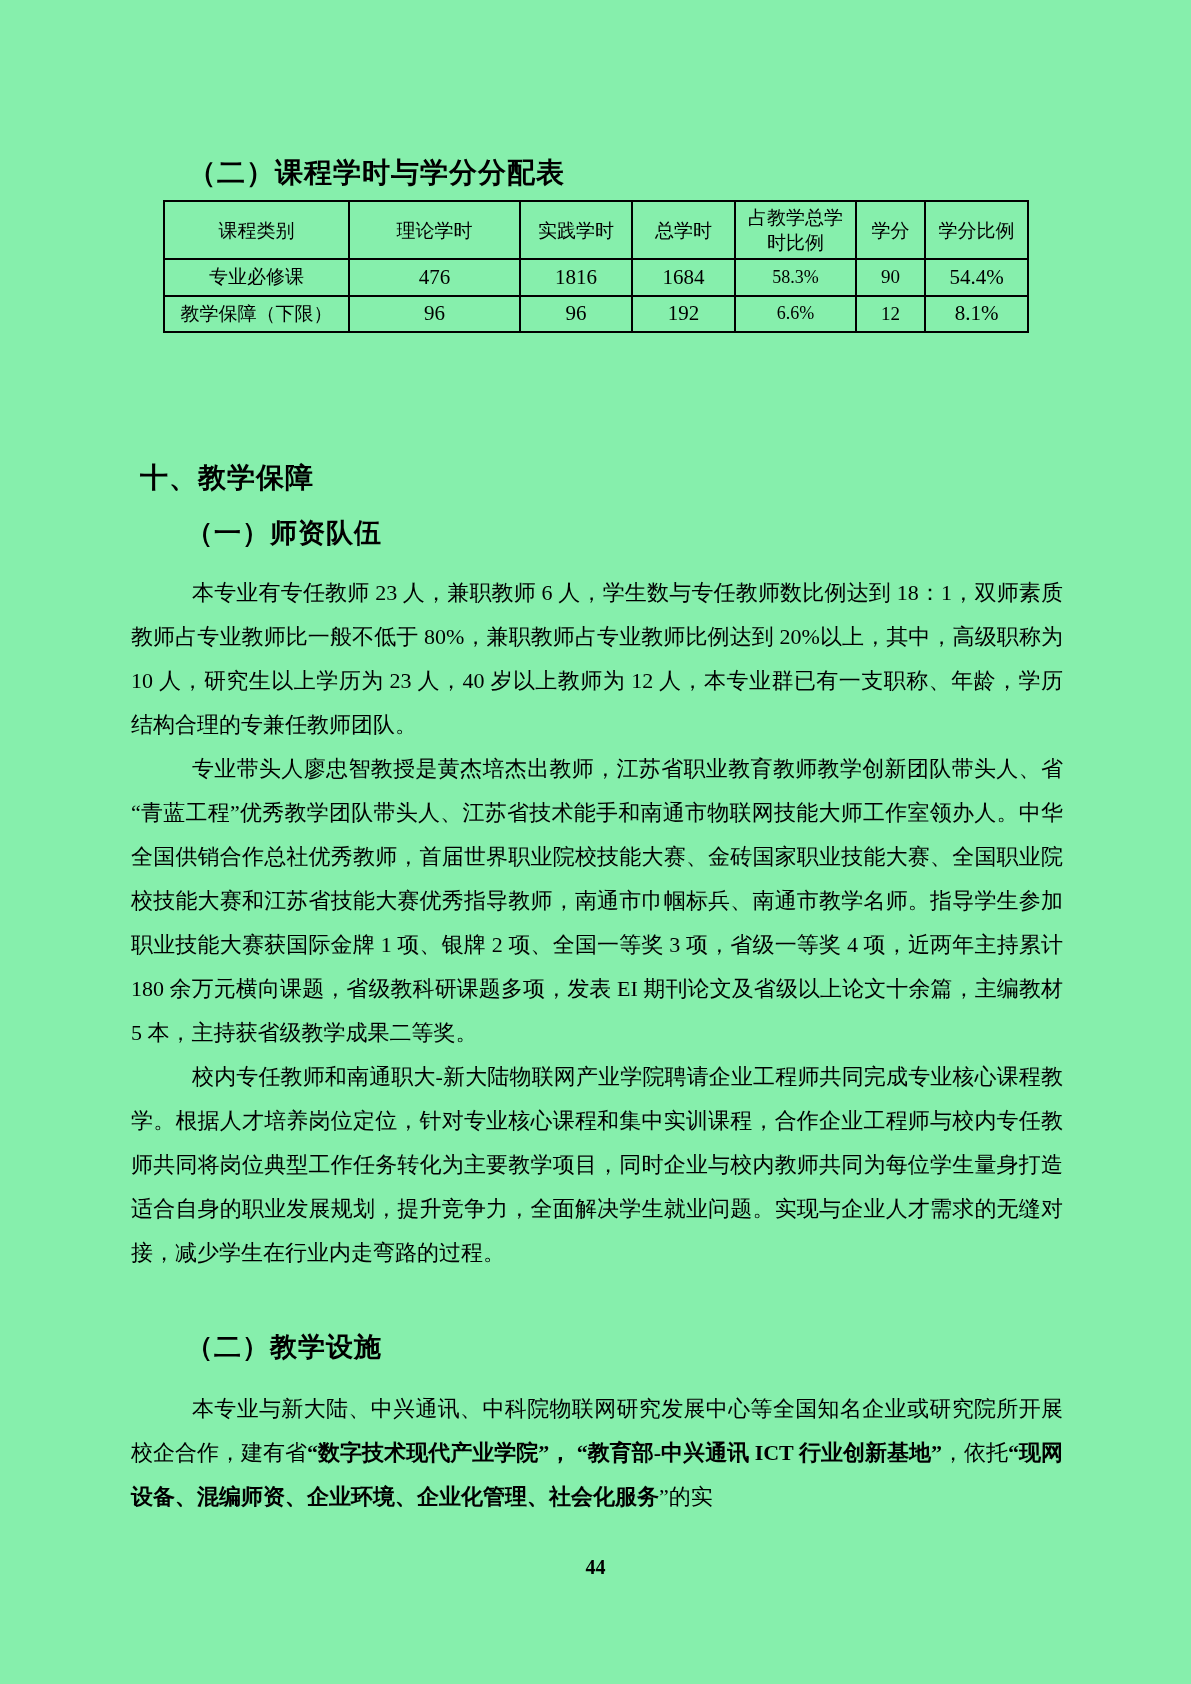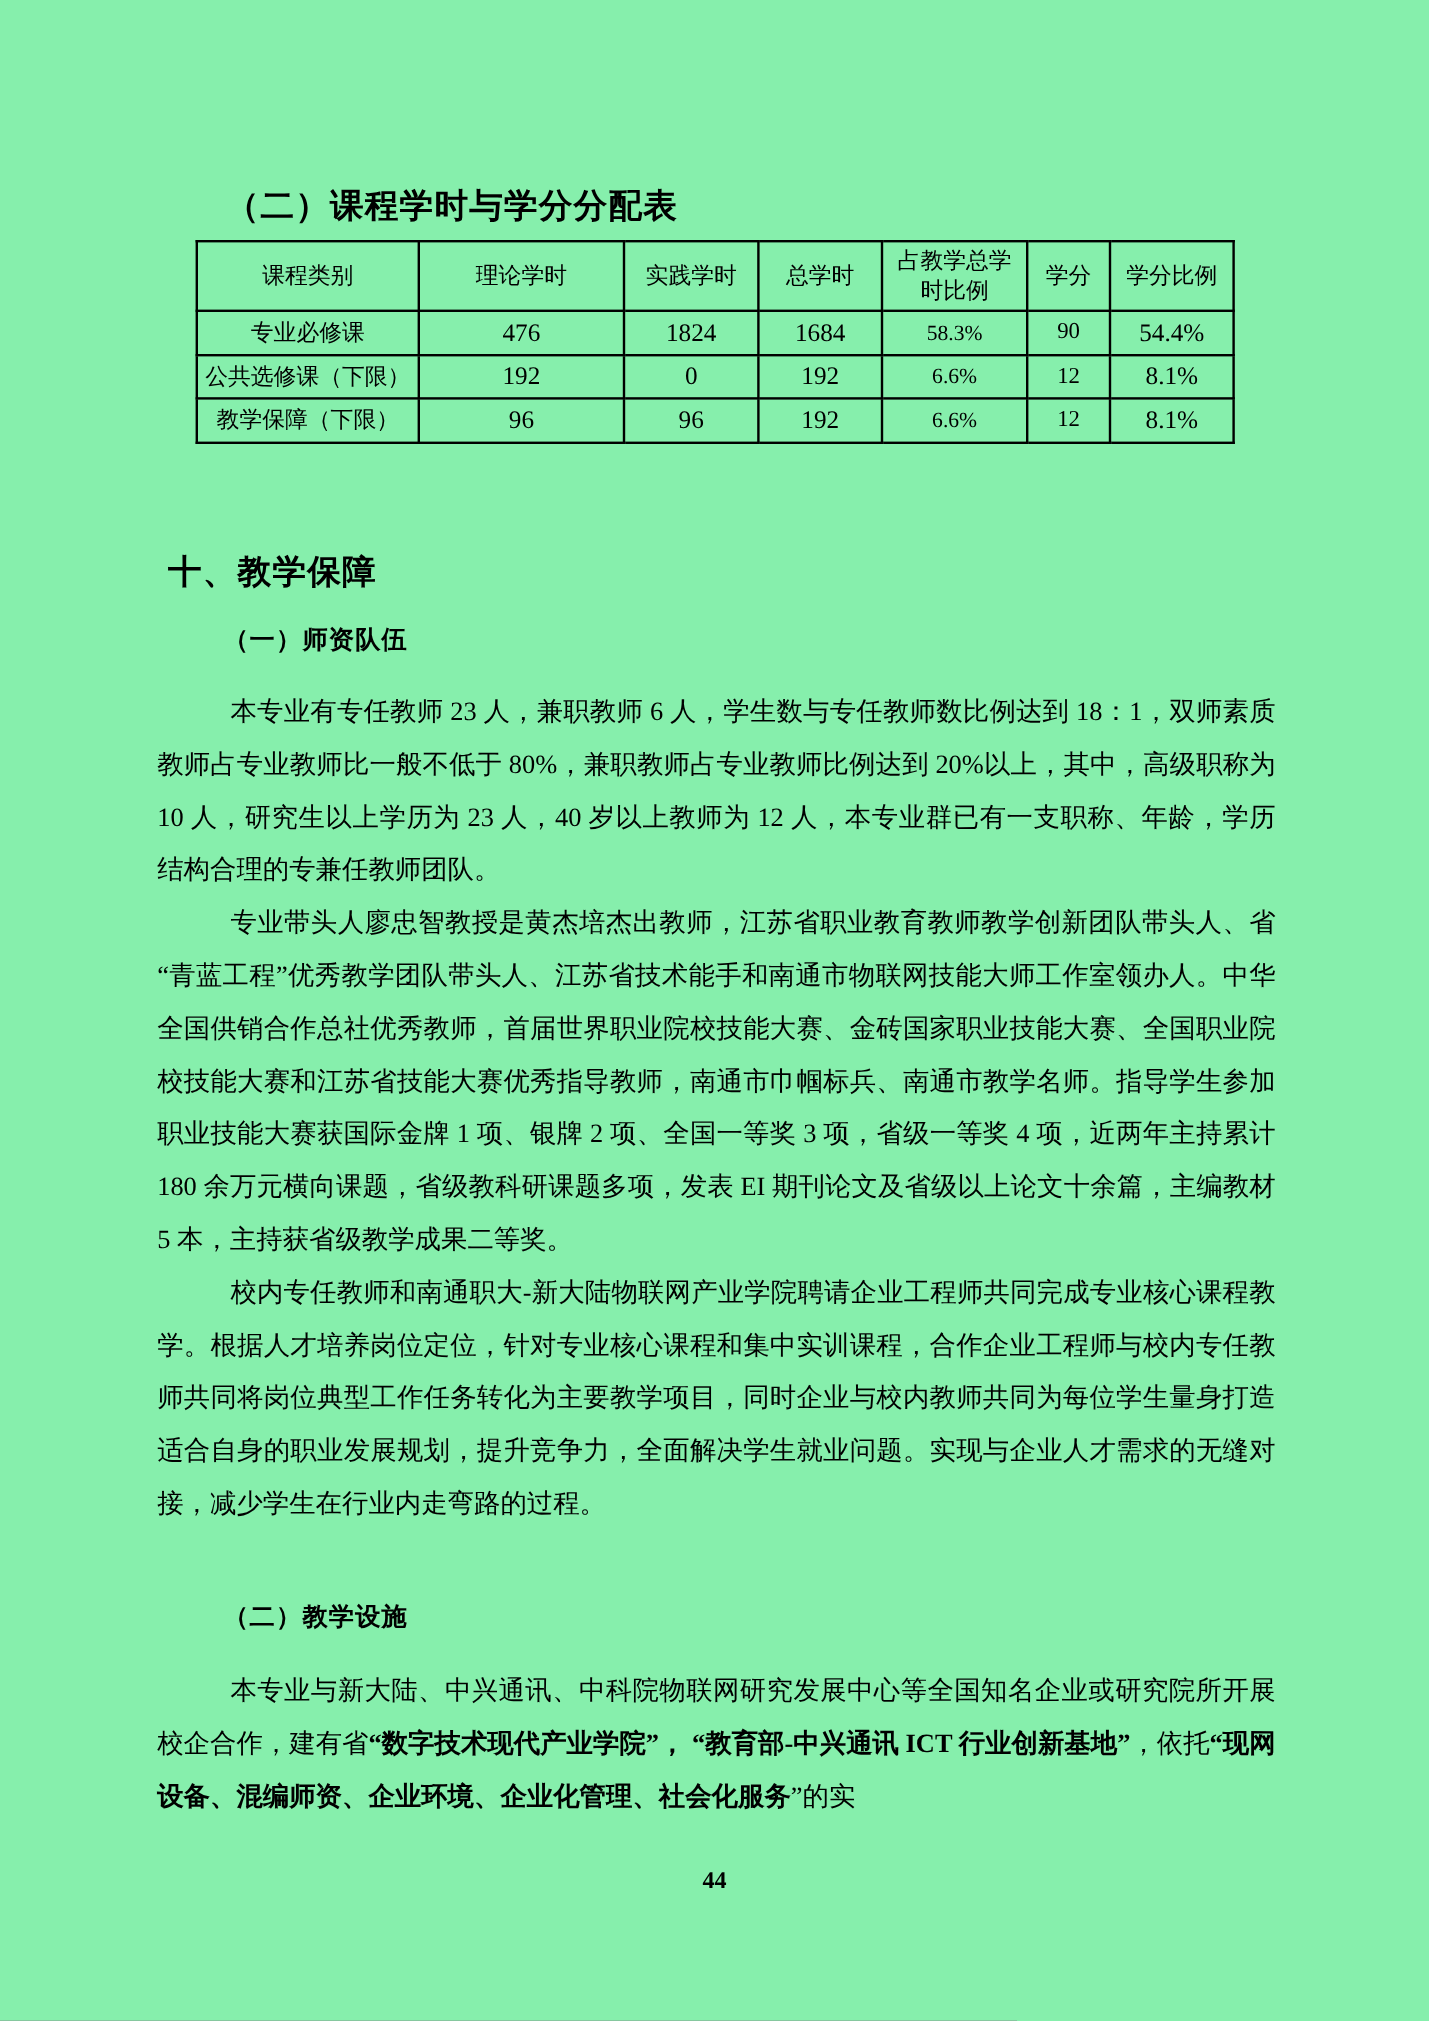--- a/index.html
+++ b/index.html
@@ -18,21 +18,21 @@
     position:absolute; left:188px; top:156px;
     font-size:28px; font-weight:bold; line-height:34px;
     letter-spacing:1px; white-space:nowrap; margin:0;
   }
   .h-section10 {
     position:absolute; left:140px; top:460px;
     font-size:28px; font-weight:bold; line-height:36px;
     letter-spacing:1px; white-space:nowrap; margin:0;
   }
   .h-sub {
-    font-size:21px; font-weight:bold; line-height:34px;
+    font-size:27px; font-weight:bold; line-height:34px;
     letter-spacing:1px; white-space:nowrap; margin:0; position:absolute;
   }
   .h-sub1 { left:186px; top:516px; }
   .h-sub2 { left:186px; top:1330px; }
 
   
   table.credit {
     position:absolute; left:163px; top:200px;
     width:864px; border-collapse:collapse; table-layout:fixed;
   }
@@ -93,34 +93,25 @@
           <th class="c4">占教学总学
 时比例</th>
           <th class="c5">学分</th>
           <th class="c6">学分比例</th>
         </tr>
     </thead>
     <tbody>
         <tr>
           <td class="c0">专业必修课</td>
           <td class="c1">476</td>
-          <td class="c2">1824</td>
+          <td class="c2">1816</td>
           <td class="c3">1684</td>
           <td class="c4">58.3%</td>
           <td class="c5">90</td>
           <td class="c6">54.4%</td>
-        </tr>
-        <tr>
-          <td class="c0">公共选修课（下限）</td>
-          <td class="c1">192</td>
-          <td class="c2">0</td>
-          <td class="c3">192</td>
-          <td class="c4">6.6%</td>
-          <td class="c5">12</td>
-          <td class="c6">8.1%</td>
         </tr>
         <tr>
           <td class="c0">教学保障（下限）</td>
           <td class="c1">96</td>
           <td class="c2">96</td>
           <td class="c3">192</td>
           <td class="c4">6.6%</td>
           <td class="c5">12</td>
           <td class="c6">8.1%</td>
         </tr>

